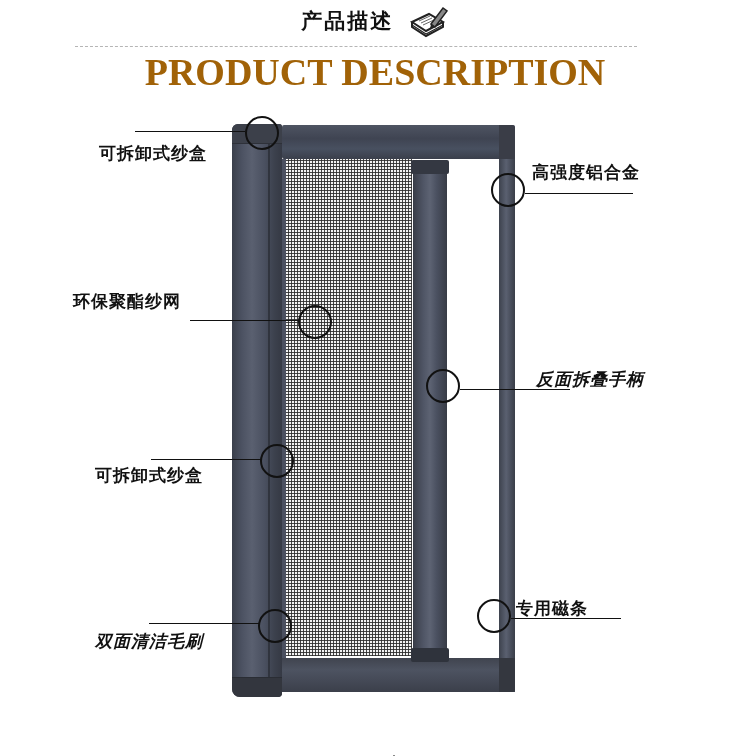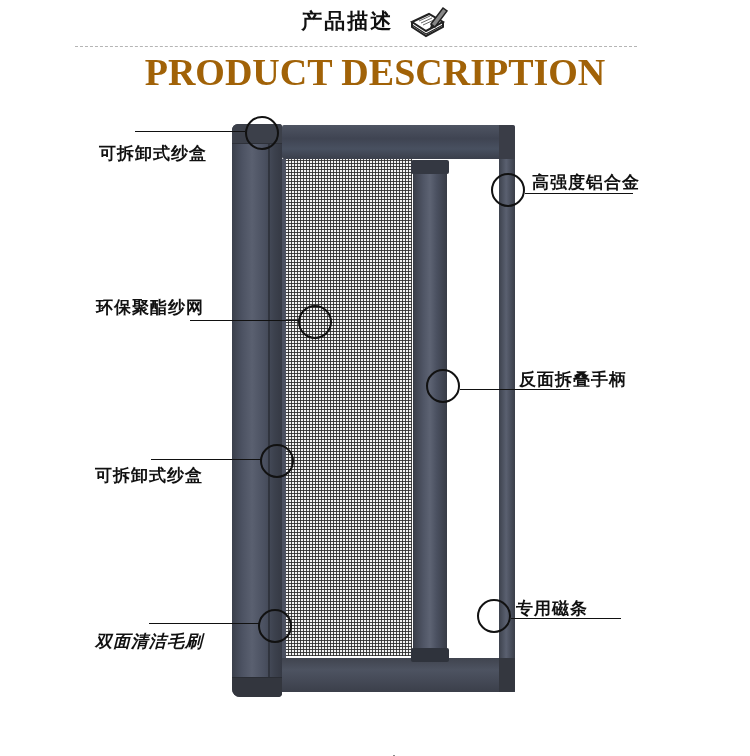--- a/index.html
+++ b/index.html
@@ -97,33 +97,33 @@
 
 <div>
   <div class="callout-line" style="left:135px; top:131px; width:110px;"></div>
   <div class="callout-circle" style="left:245px; top:116px; width:34px; height:34px;"></div>
   <div class="label" style="left:91px; top:142px;margin-left:8px;">可拆卸式纱盒</div>
 </div>
 
 <div>
   <div class="callout-circle" style="left:491px; top:173px; width:34px; height:34px;"></div>
   <div class="callout-line" style="left:525px; top:193px; width:108px;"></div>
-  <div class="label" style="left:532px; top:171px;">高强度铝合金</div>
+  <div class="label" style="left:532px; top:161px;">高强度铝合金</div>
 </div>
 
 <div>
   <div class="callout-line" style="left:190px; top:320px; width:109px;"></div>
   <div class="callout-circle" style="left:298px; top:305px; width:34px; height:34px;"></div>
-  <div class="label" style="left:73px; top:296px;margin-left:23px;">环保聚酯纱网</div>
+  <div class="label" style="left:73px; top:290px;">环保聚酯纱网</div>
 </div>
 
 <div>
   <div class="callout-circle" style="left:426px; top:369px; width:34px; height:34px;"></div>
   <div class="callout-line" style="left:460px; top:389px; width:110px;"></div>
-  <div class="label" style="left:519px; top:368px;">反面拆叠手柄</div>
+  <div class="label" style="left:536px; top:368px;font-style:italic;">反面拆叠手柄</div>
 </div>
 
 <div>
   <div class="callout-line" style="left:151px; top:459px; width:110px;"></div>
   <div class="callout-circle" style="left:260px; top:444px; width:34px; height:34px;"></div>
   <div class="label" style="left:95px; top:464px;">可拆卸式纱盒</div>
 </div>
 
 <div>
   <div class="callout-circle" style="left:477px; top:599px; width:34px; height:34px;"></div>

